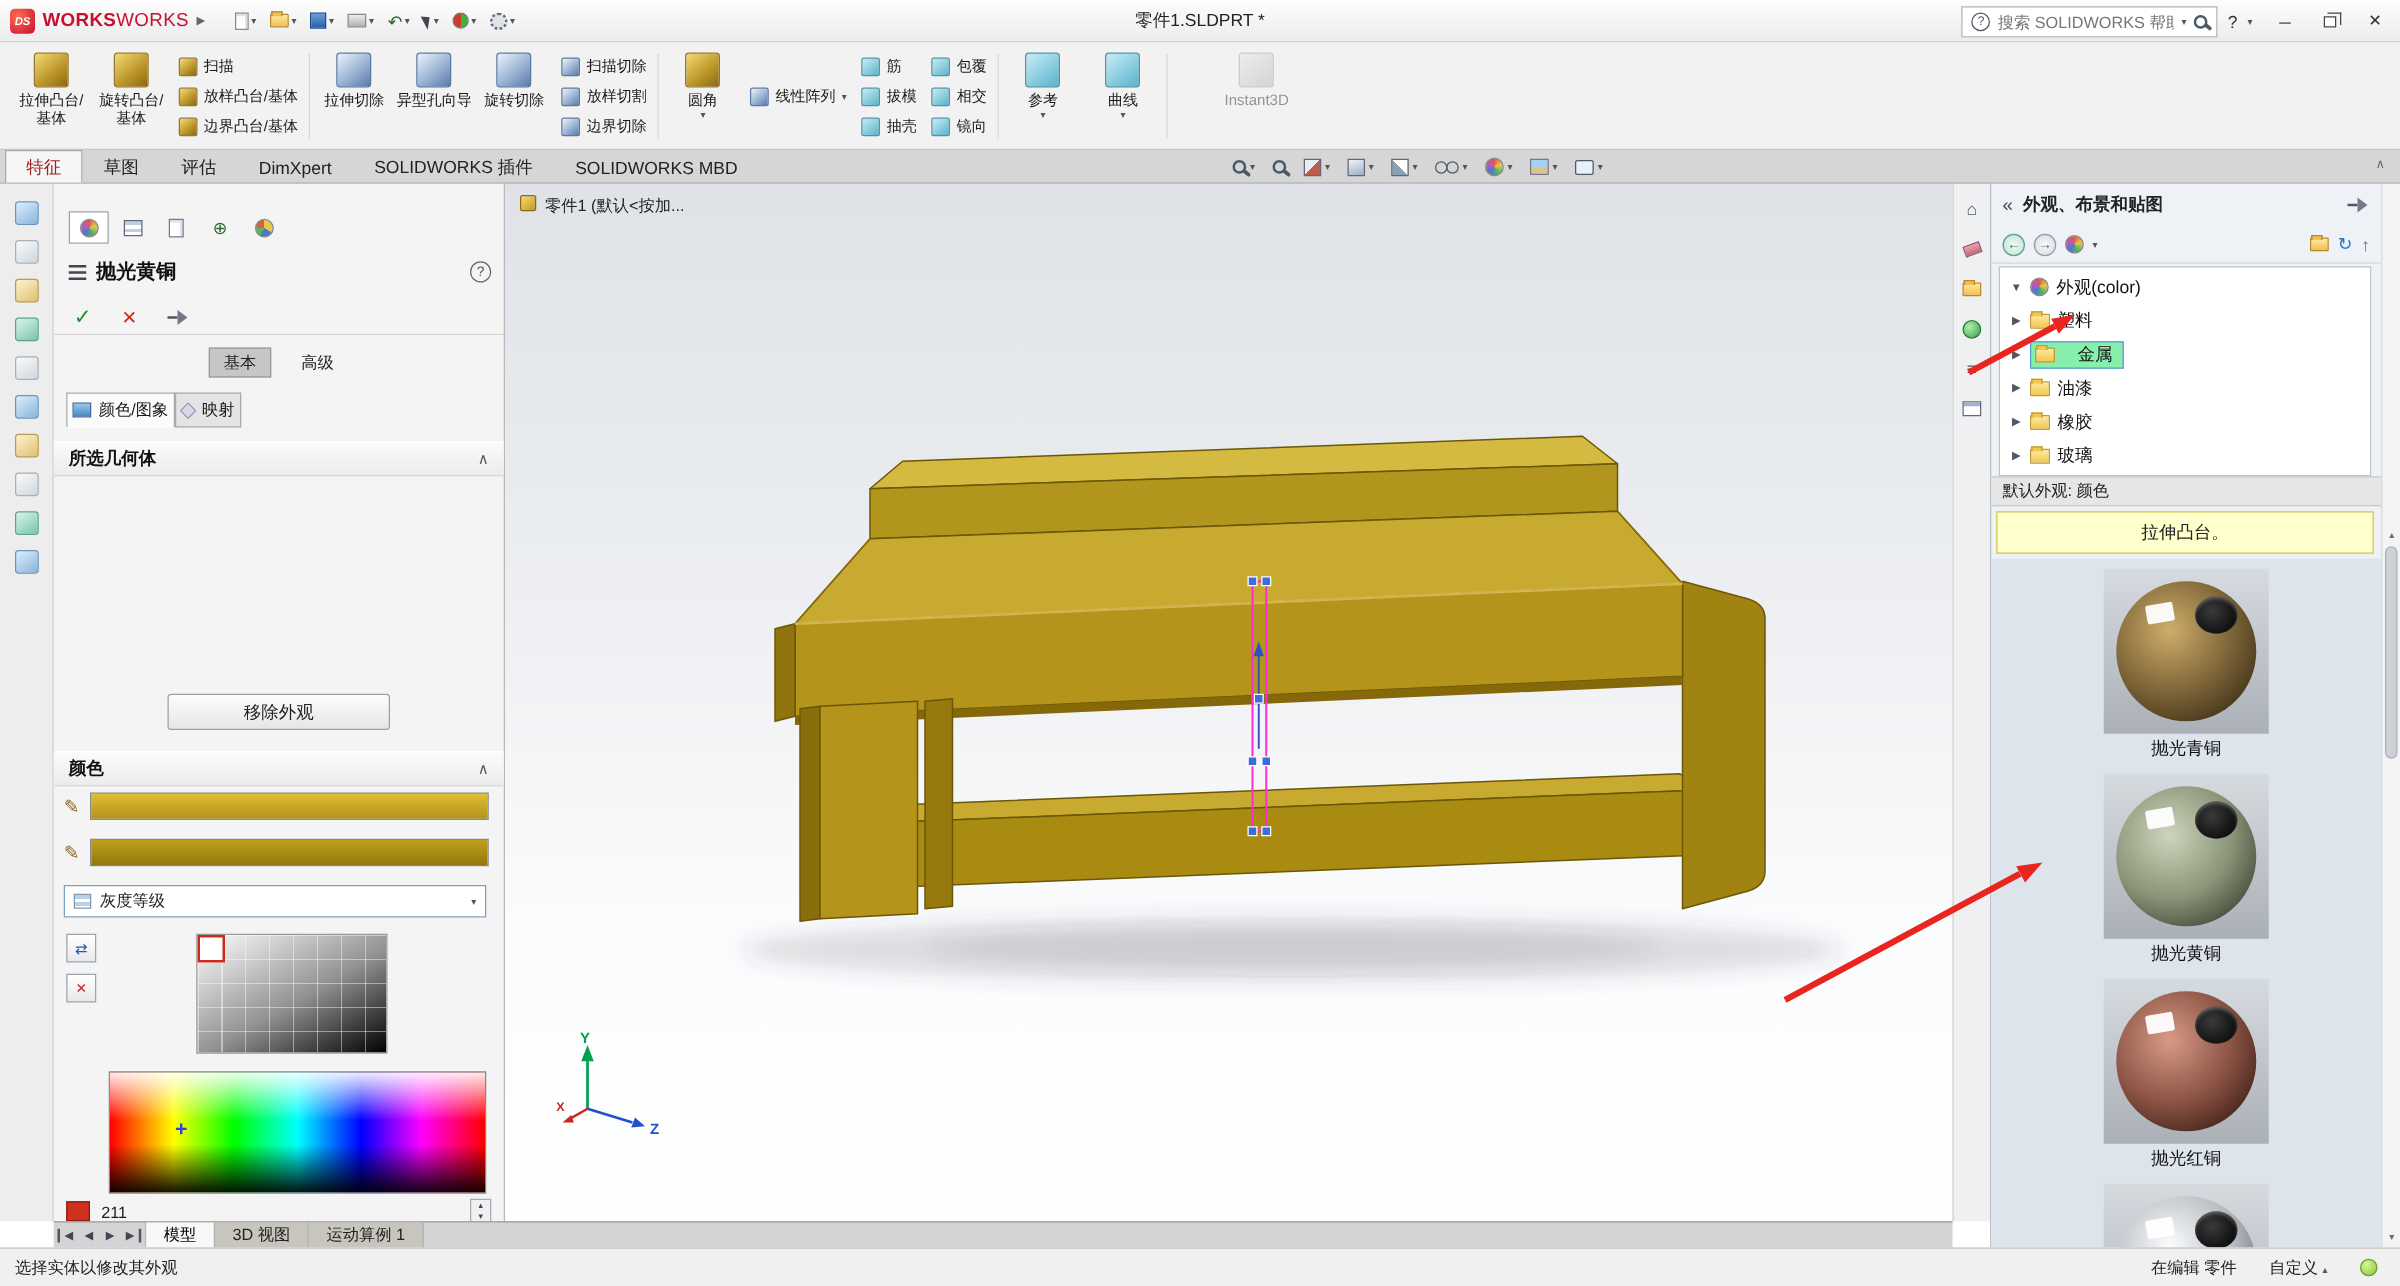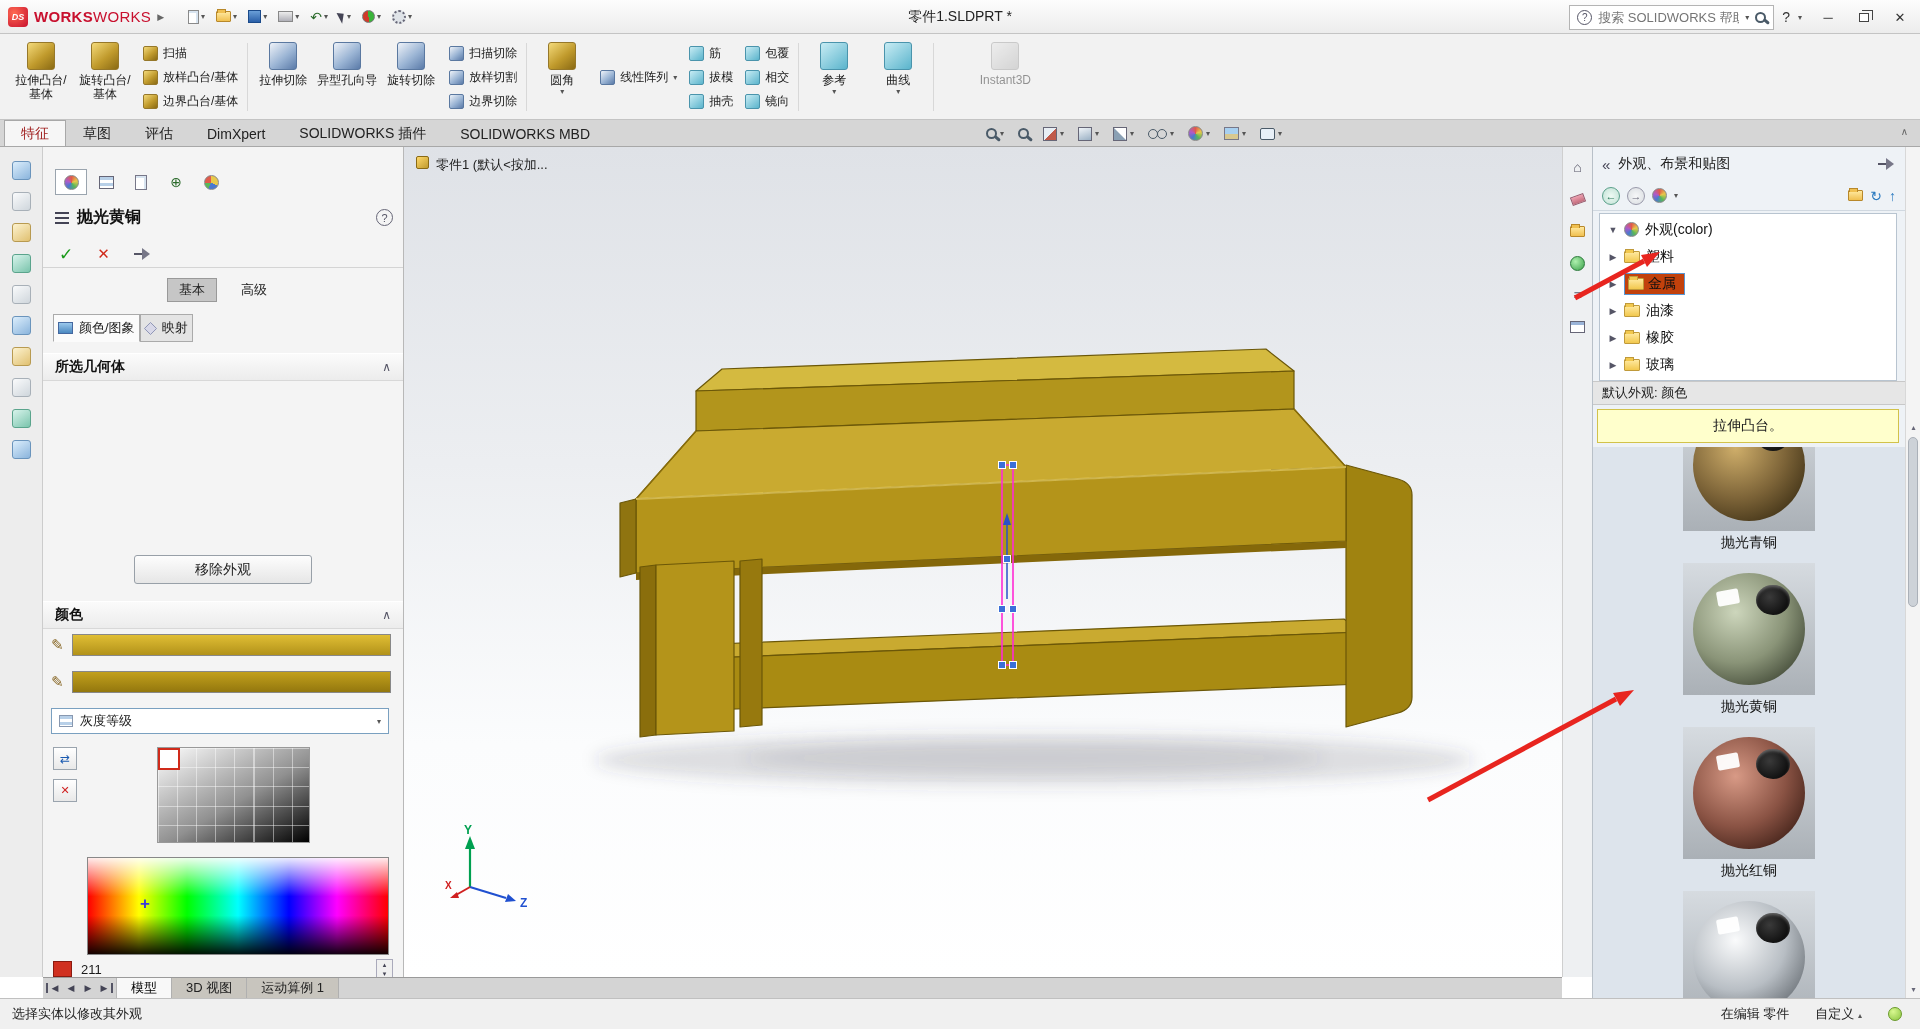--- a/index.html
+++ b/index.html
@@ -180,41 +180,41 @@
   .tps { width:20px; height:20px; display:flex; align-items:center; justify-content:center; font-size:14px; color:#556; }
   .er { width:14px; height:9px; background:linear-gradient(#f0a0b0,#c06a7a); border:1px solid #96566a; transform:rotate(-20deg); }
   .gl { width:15px; height:15px; border-radius:50%; background:radial-gradient(circle at 35% 35%,#aef0ae,#3aa04a); border:1px solid #2a7a3a; }
   .wi { width:15px; height:12px; border:1px solid #667; background:#fff; box-shadow:inset 0 3px 0 #9ab4d8; }
 
   
   #taskpane { position:absolute; left:1592px; top:147px; width:313px; height:851px; background:#eef2f6;
     border-left:1px solid #b8c0c8; font-size:13px; }
   .tp-head { height:34px; display:flex; align-items:center; gap:8px; padding:0 9px; }
   .tp-head .chev { font-size:15px; color:#445; }
-  .tp-head .t { font-weight:normal; font-size:14px; color:#222; flex:1; }
+  .tp-head .t { font-weight:bold; font-size:14px; color:#222; flex:1; }
   .tp-tools { height:30px; display:flex; align-items:center; gap:7px; padding:0 9px; border-bottom:1px solid #d0d8e0; }
   .circbtn { width:18px; height:18px; border-radius:50%; border:1px solid #5aa08a; color:#2a7a5a; font-size:11px;
     display:flex; align-items:center; justify-content:center; background:radial-gradient(#eefaf4,#bfe0d4); }
   .circbtn.gray { border-color:#99a; color:#667; background:radial-gradient(#f6f7f8,#d8dce0); }
   .tp-tools .grow { flex:1; }
   .bluearrow { color:#2a7ac0; font-size:14px; }
   .tp-tree { position:absolute; left:6px; right:8px; top:66px; height:168px; background:#fff;
     border:1px solid #b8c4d0; padding-top:2px; overflow:hidden; }
   .trow { display:flex; align-items:center; gap:6px; height:27px; padding-left:8px; font-size:14px; color:#111; }
   .trow .arr { width:10px; font-size:9px; color:#556; text-align:center; }
   .fold { width:16px; height:12px; background:linear-gradient(#ffe9a0,#f2c84e); border:1px solid #c09a3a; border-radius:1px; position:relative; flex:none; }
   .fold::before { content:""; position:absolute; top:-3px; left:0; width:7px; height:3px; background:#f2c84e; border:1px solid #c09a3a; border-bottom:none; }
-  .selbox { display:flex; align-items:center; gap:4px; border:1px solid #5a96d2; background:#c2410c; padding:0 8px 0 3px; height:22px; }
+  .selbox { display:flex; align-items:center; gap:18px; border:1px solid #5a96d2; background:#86efac; padding:0 8px 0 3px; height:22px; }
   .tp-band { position:absolute; left:0; right:0; top:234px; height:24px; background:#e6e6e6;
     border-top:1px solid #c8c8c8; border-bottom:1px solid #c8c8c8; display:flex; align-items:center;
     padding-left:9px; font-size:13px; color:#222; }
   .tooltipbox { position:absolute; left:4px; right:6px; top:262px; height:34px; background:#ffffcc;
     border:1px solid #d2c24a; display:flex; align-items:center; justify-content:center; font-size:14px; color:#222; }
   .thumbs { position:absolute; left:0; right:0; top:300px; bottom:0; overflow:hidden; background:#dde4ec;
-    display:flex; flex-direction:column; align-items:center; padding-top:8px;justify-content:center; }
+    display:flex; flex-direction:column; align-items:center; padding-top:8px; }
   .tile { width:132px; height:132px; background:linear-gradient(#d6dbe0,#aab0b6); display:flex; align-items:center;
     justify-content:center; margin-bottom:3px; flex:none; }
   .tcap { font-size:14px; color:#111; height:20px; margin-bottom:9px; flex:none; }
   .sphere { width:112px; height:112px; border-radius:50%; position:relative; }
   .sphere::before { content:""; position:absolute; left:21%; top:16%; width:22px; height:15px;
     background:rgba(255,255,255,.95); border-radius:2px; transform:rotate(-10deg); }
   .sphere::after { content:""; position:absolute; right:13%; top:11%; width:34px; height:30px; border-radius:50%;
     background:radial-gradient(circle at 40% 40%, #3a3a3a, #101010 70%); box-shadow:inset 0 2px 3px rgba(255,255,255,.3); }
   .s-bronze { background:radial-gradient(circle at 38% 35%, #cfae6a, #7d6438 50%, #4a3a1c 78%, #241a0c); }
   .s-brass  { background:radial-gradient(circle at 38% 35%, #cdd6bc, #8a9478 50%, #4e5642 78%, #272c1e); }

